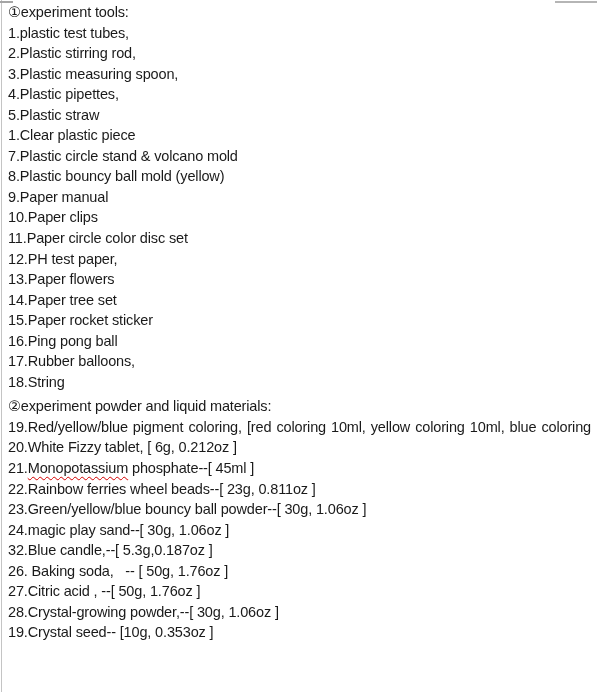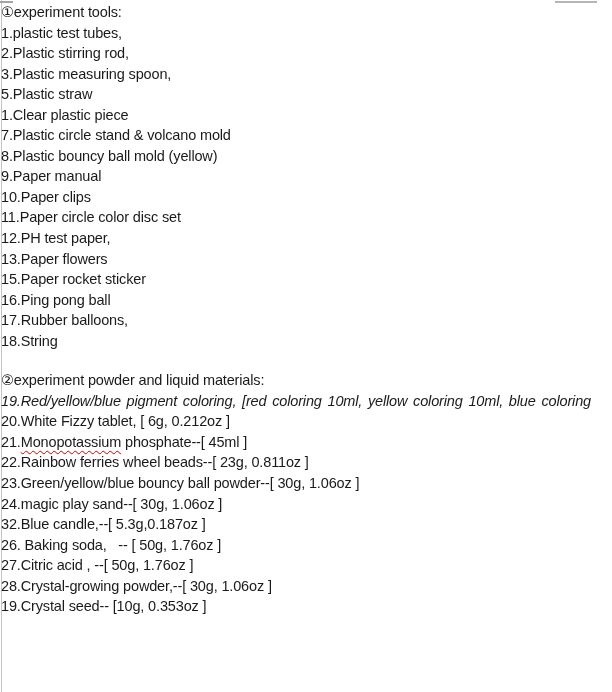--- a/index.html
+++ b/index.html
@@ -21,33 +21,32 @@
   }
   .border-top-left {
     position: absolute; left: 0; top: 1px; width: 13px; height: 2px;
     background: #a5a5a5;
   }
   .border-top-right {
     position: absolute; left: 555px; top: 1px; width: 42px; height: 2px;
     background: #b5b5b5;
   }
   .doc {
-    position: absolute; left: 1px; right: 21px; top: 2px;
+    position: absolute; left: 8px; right: 21px; top: 2px;
   }
   .doc-line {
     white-space: pre-wrap;
     letter-spacing: -0.15px;
   }
   .line-justify {
     white-space: normal;
     text-align: justify;
     text-align-last: justify;
-    font-style: italic;
   }
-  .section-2 { margin-top: 19px; }
+  .section-2 { margin-top: 4px; }
   .squiggle {
     text-decoration: underline wavy #d40000;
     text-decoration-thickness: 1px;
     text-underline-offset: 3px;
     text-align: center;
   }
 </style>
 </head>
 <body>
 
@@ -56,29 +55,31 @@
   <div class="border-top-left"></div>
   <div class="border-top-right"></div>
 
   <div class="doc">
     <section>
       <div class="doc-line">①experiment tools:</div>
       <div>
           <div class="doc-line">1.plastic test tubes,</div>
           <div class="doc-line">2.Plastic stirring rod,</div>
           <div class="doc-line">3.Plastic measuring spoon,</div>
+          <div class="doc-line">4.Plastic pipettes,</div>
           <div class="doc-line">5.Plastic straw</div>
           <div class="doc-line">1.Clear plastic piece</div>
           <div class="doc-line">7.Plastic circle stand &amp; volcano mold</div>
           <div class="doc-line">8.Plastic bouncy ball mold (yellow)</div>
           <div class="doc-line">9.Paper manual</div>
           <div class="doc-line">10.Paper clips</div>
           <div class="doc-line">11.Paper circle color disc set</div>
           <div class="doc-line">12.PH test paper,</div>
           <div class="doc-line">13.Paper flowers</div>
+          <div class="doc-line">14.Paper tree set</div>
           <div class="doc-line">15.Paper rocket sticker</div>
           <div class="doc-line">16.Ping pong ball</div>
           <div class="doc-line">17.Rubber balloons,</div>
           <div class="doc-line">18.String</div>
         </div>
     </section>
 
     <section class="section-2">
       <div class="doc-line">②experiment powder and liquid materials:</div>
       <div>

